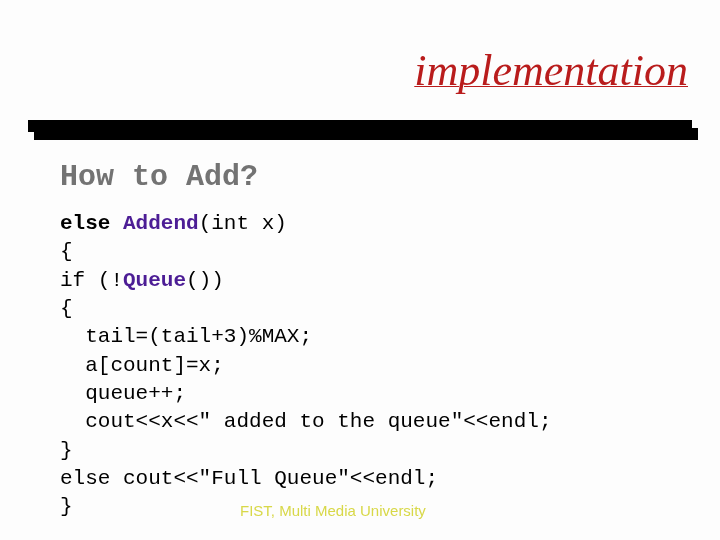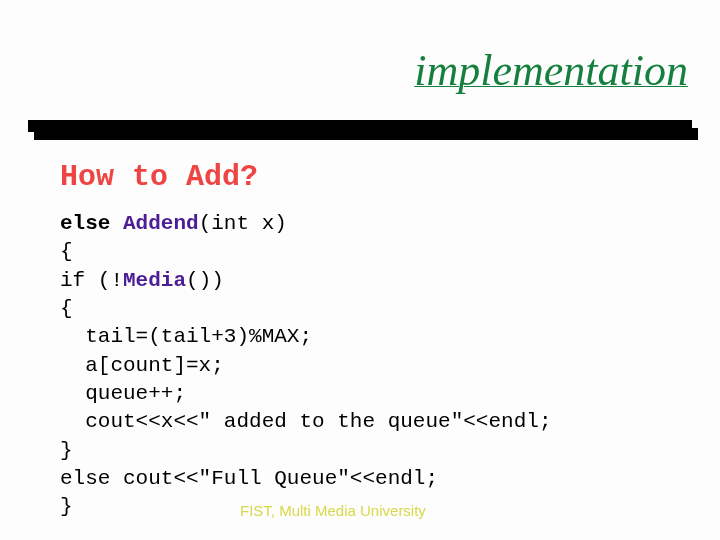--- a/index.html
+++ b/index.html
@@ -9,21 +9,21 @@
       background: #fdfdfd;
       position: relative;
       font-family: "Times New Roman", serif;
     }
     .title {
       position: absolute;
       top: 45px;
       right: 32px;
       font-size: 44px;
       font-style: italic;
-      color: #15803d;
+      color: #b91c1c;
       text-decoration: underline;
       text-decoration-thickness: 1px;
       font-family: "Times New Roman", serif;
     }
     .hr-container {
       position: absolute;
       top: 120px;
       left: 28px;
       width: 664px;
     }
@@ -43,21 +43,21 @@
       height: 12px;
       background: #000;
     }
     .heading {
       position: absolute;
       top: 160px;
       left: 60px;
       font-family: "Courier New", monospace;
       font-weight: bold;
       font-size: 30px;
-      color: #ef4444;
+      color: #737373;
     }
     .code {
       position: absolute;
       top: 210px;
       left: 60px;
       font-family: "Courier New", monospace;
       font-size: 21px;
       color: #000;
       line-height: 1.35;
       white-space: pre;
@@ -80,21 +80,21 @@
 
 <div class="hr-container">
   <div class="hr-shadow"></div>
   <div class="hr-line"></div>
 </div>
 
 <div class="heading">How to Add?</div>
 
 <div class="code"><span class="kw">else </span><span class="fn">Addend</span><span>(int x)</span>
 <span>{</span>
-<span>if (!</span><span class="fn">Media</span><span>())</span>
+<span>if (!</span><span class="fn">Queue</span><span>())</span>
 <span>{</span>
 <span>  tail=(tail+3)%MAX;</span>
 <span>  a[count]=x;</span>
 <span>  queue++;</span>
 <span>  cout&lt;&lt;x&lt;&lt;" added to the queue"&lt;&lt;endl;</span>
 <span>}</span>
 <span>else cout&lt;&lt;"Full Queue"&lt;&lt;endl;</span>
 <span>}</span></div>
 
 <div class="footer">FIST, Multi Media University</div>

